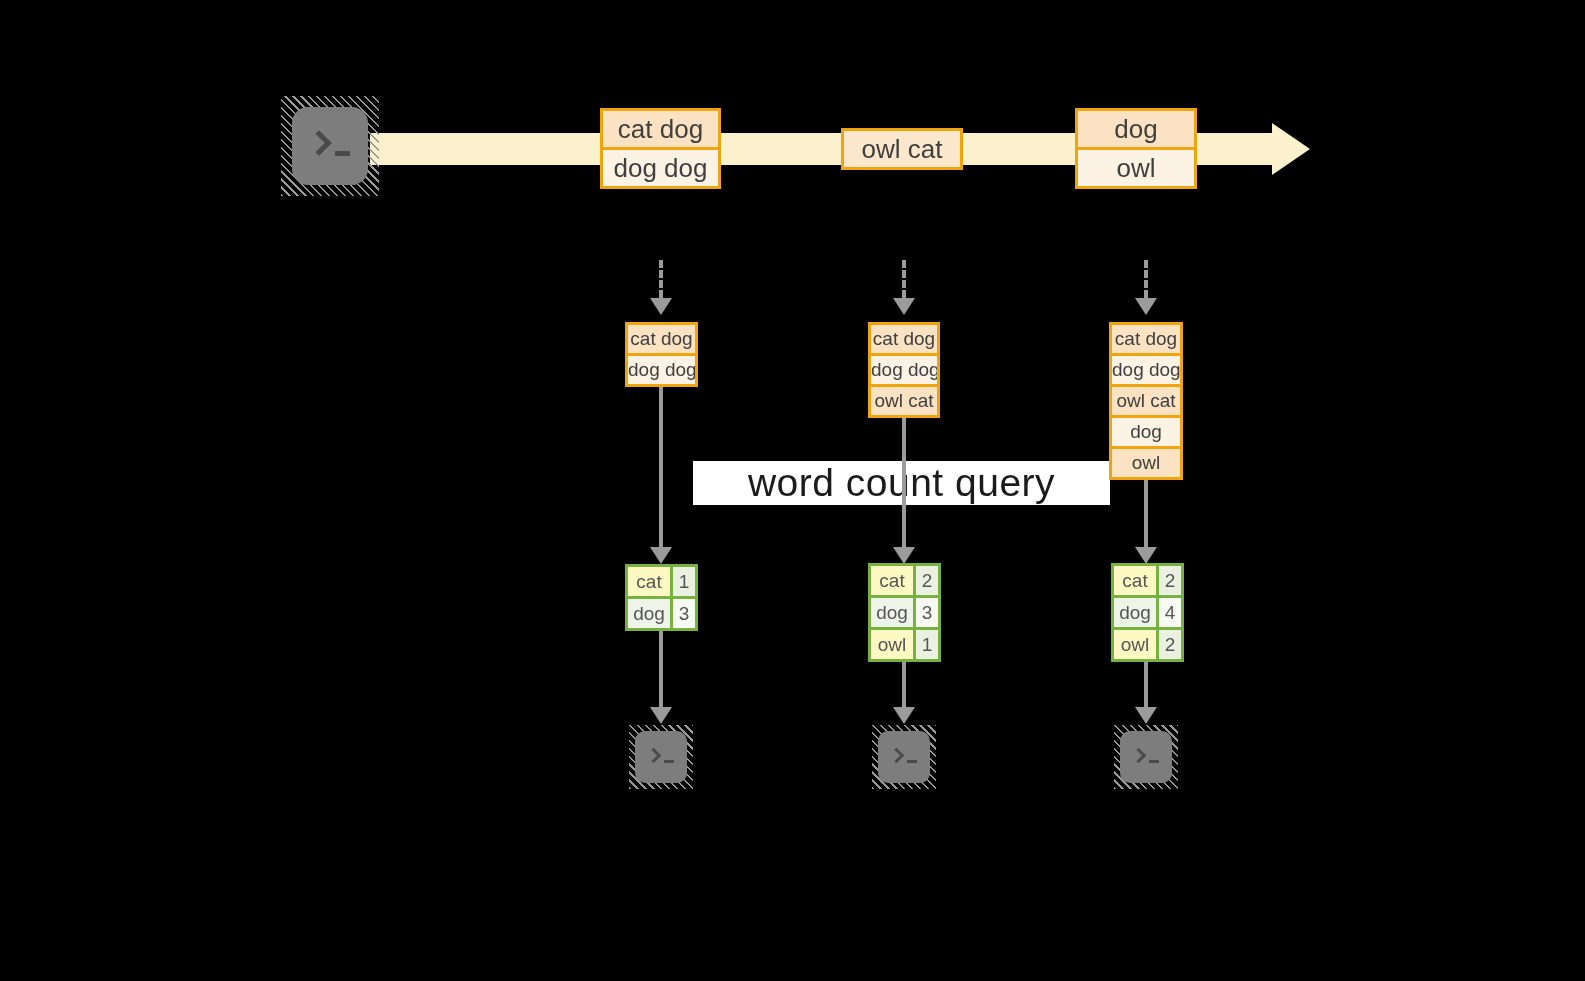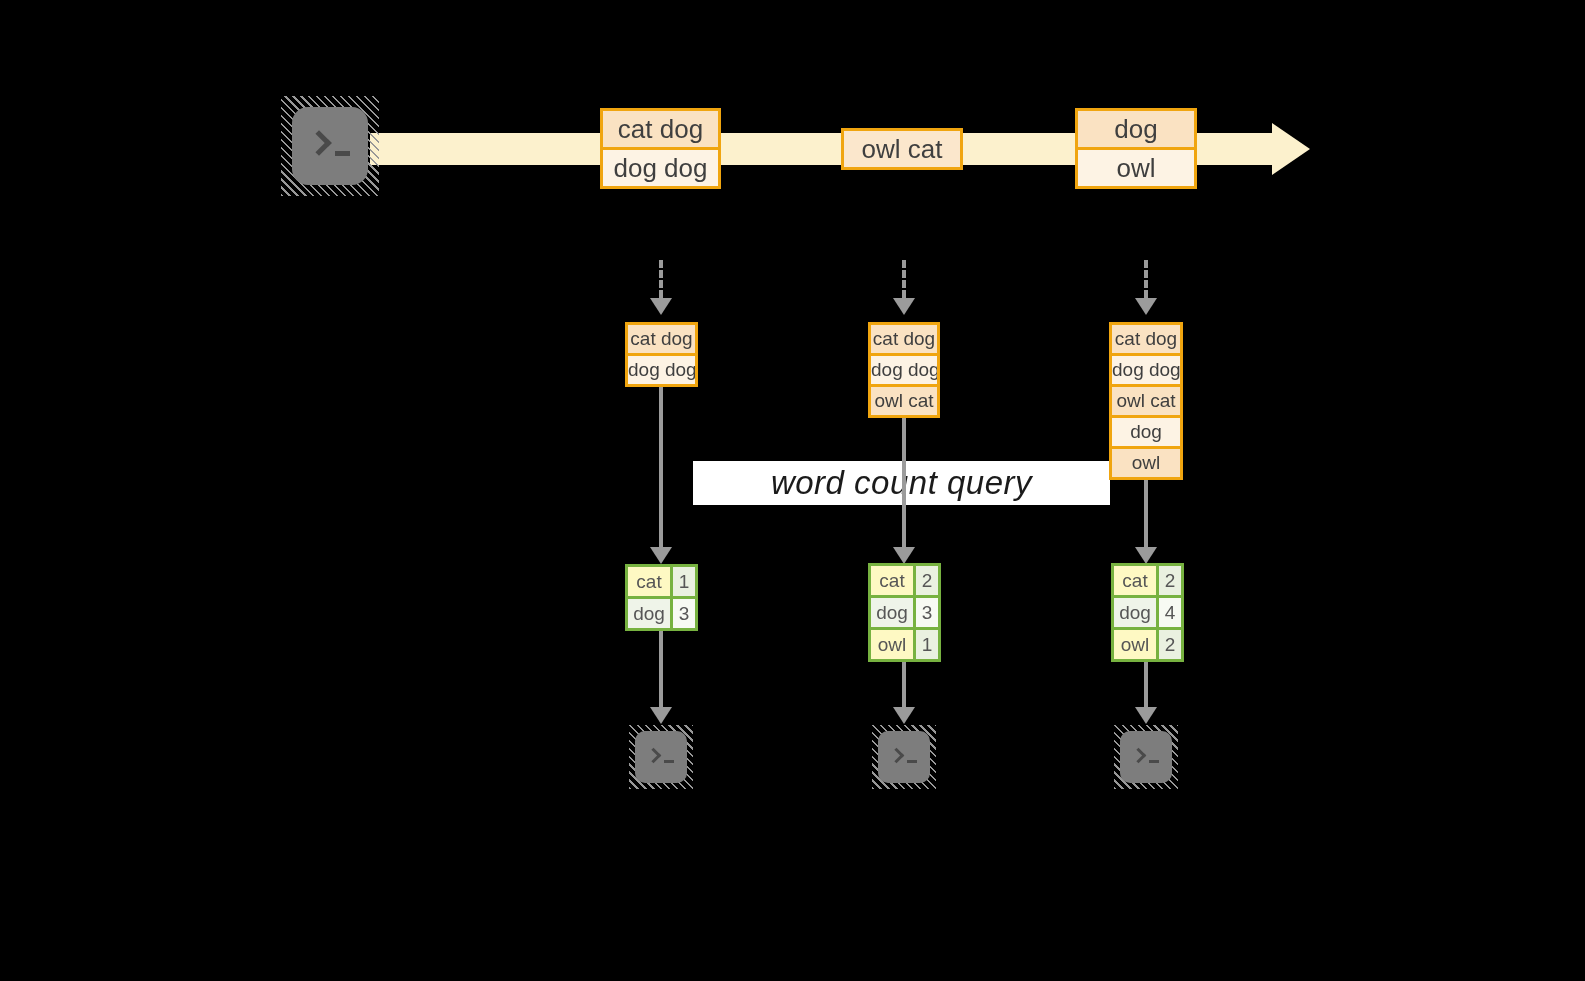--- a/index.html
+++ b/index.html
@@ -38,22 +38,22 @@
   .fill-dark{background:#fae2c2;}
   .fill-light{background:#fdf3e4;}
   .fill-mid{background:#fbe7cc;}
   
   .darrow{position:absolute;top:260px;height:38px;width:0;border-left:4px dashed #9b9b9b;z-index:2;}
   .vline{position:absolute;width:4px;background:#9b9b9b;z-index:2;}
   .ahead{position:absolute;width:0;height:0;z-index:2;
     border-left:11px solid transparent;border-right:11px solid transparent;border-top:17px solid #9b9b9b;}
   
   .query{position:absolute;left:693px;top:461px;width:417px;height:44px;background:#ffffff;
-    display:flex;align-items:center;justify-content:center;color:#1b1b1b;font-size:33px;
-    letter-spacing:0.5px;z-index:1;font-style:italic;}
+    display:flex;align-items:center;justify-content:center;color:#1b1b1b;font-size:39px;
+    letter-spacing:0.5px;z-index:1;}
   
   .gtable{position:absolute;box-sizing:border-box;border:3px solid #77b240;background:#77b240;
     display:grid;grid-template-columns:42px 22px;gap:3px;z-index:3;}
   .gcell{height:29px;display:flex;align-items:center;justify-content:center;
     color:#565656;font-size:19px;}
   .gw-d{background:#fef9c3;} .gc-d{background:#eaf1e0;}
   .gw-l{background:#eff4e9;} .gc-l{background:#f7faf3;}
 </style>
 </head>
 <body>

